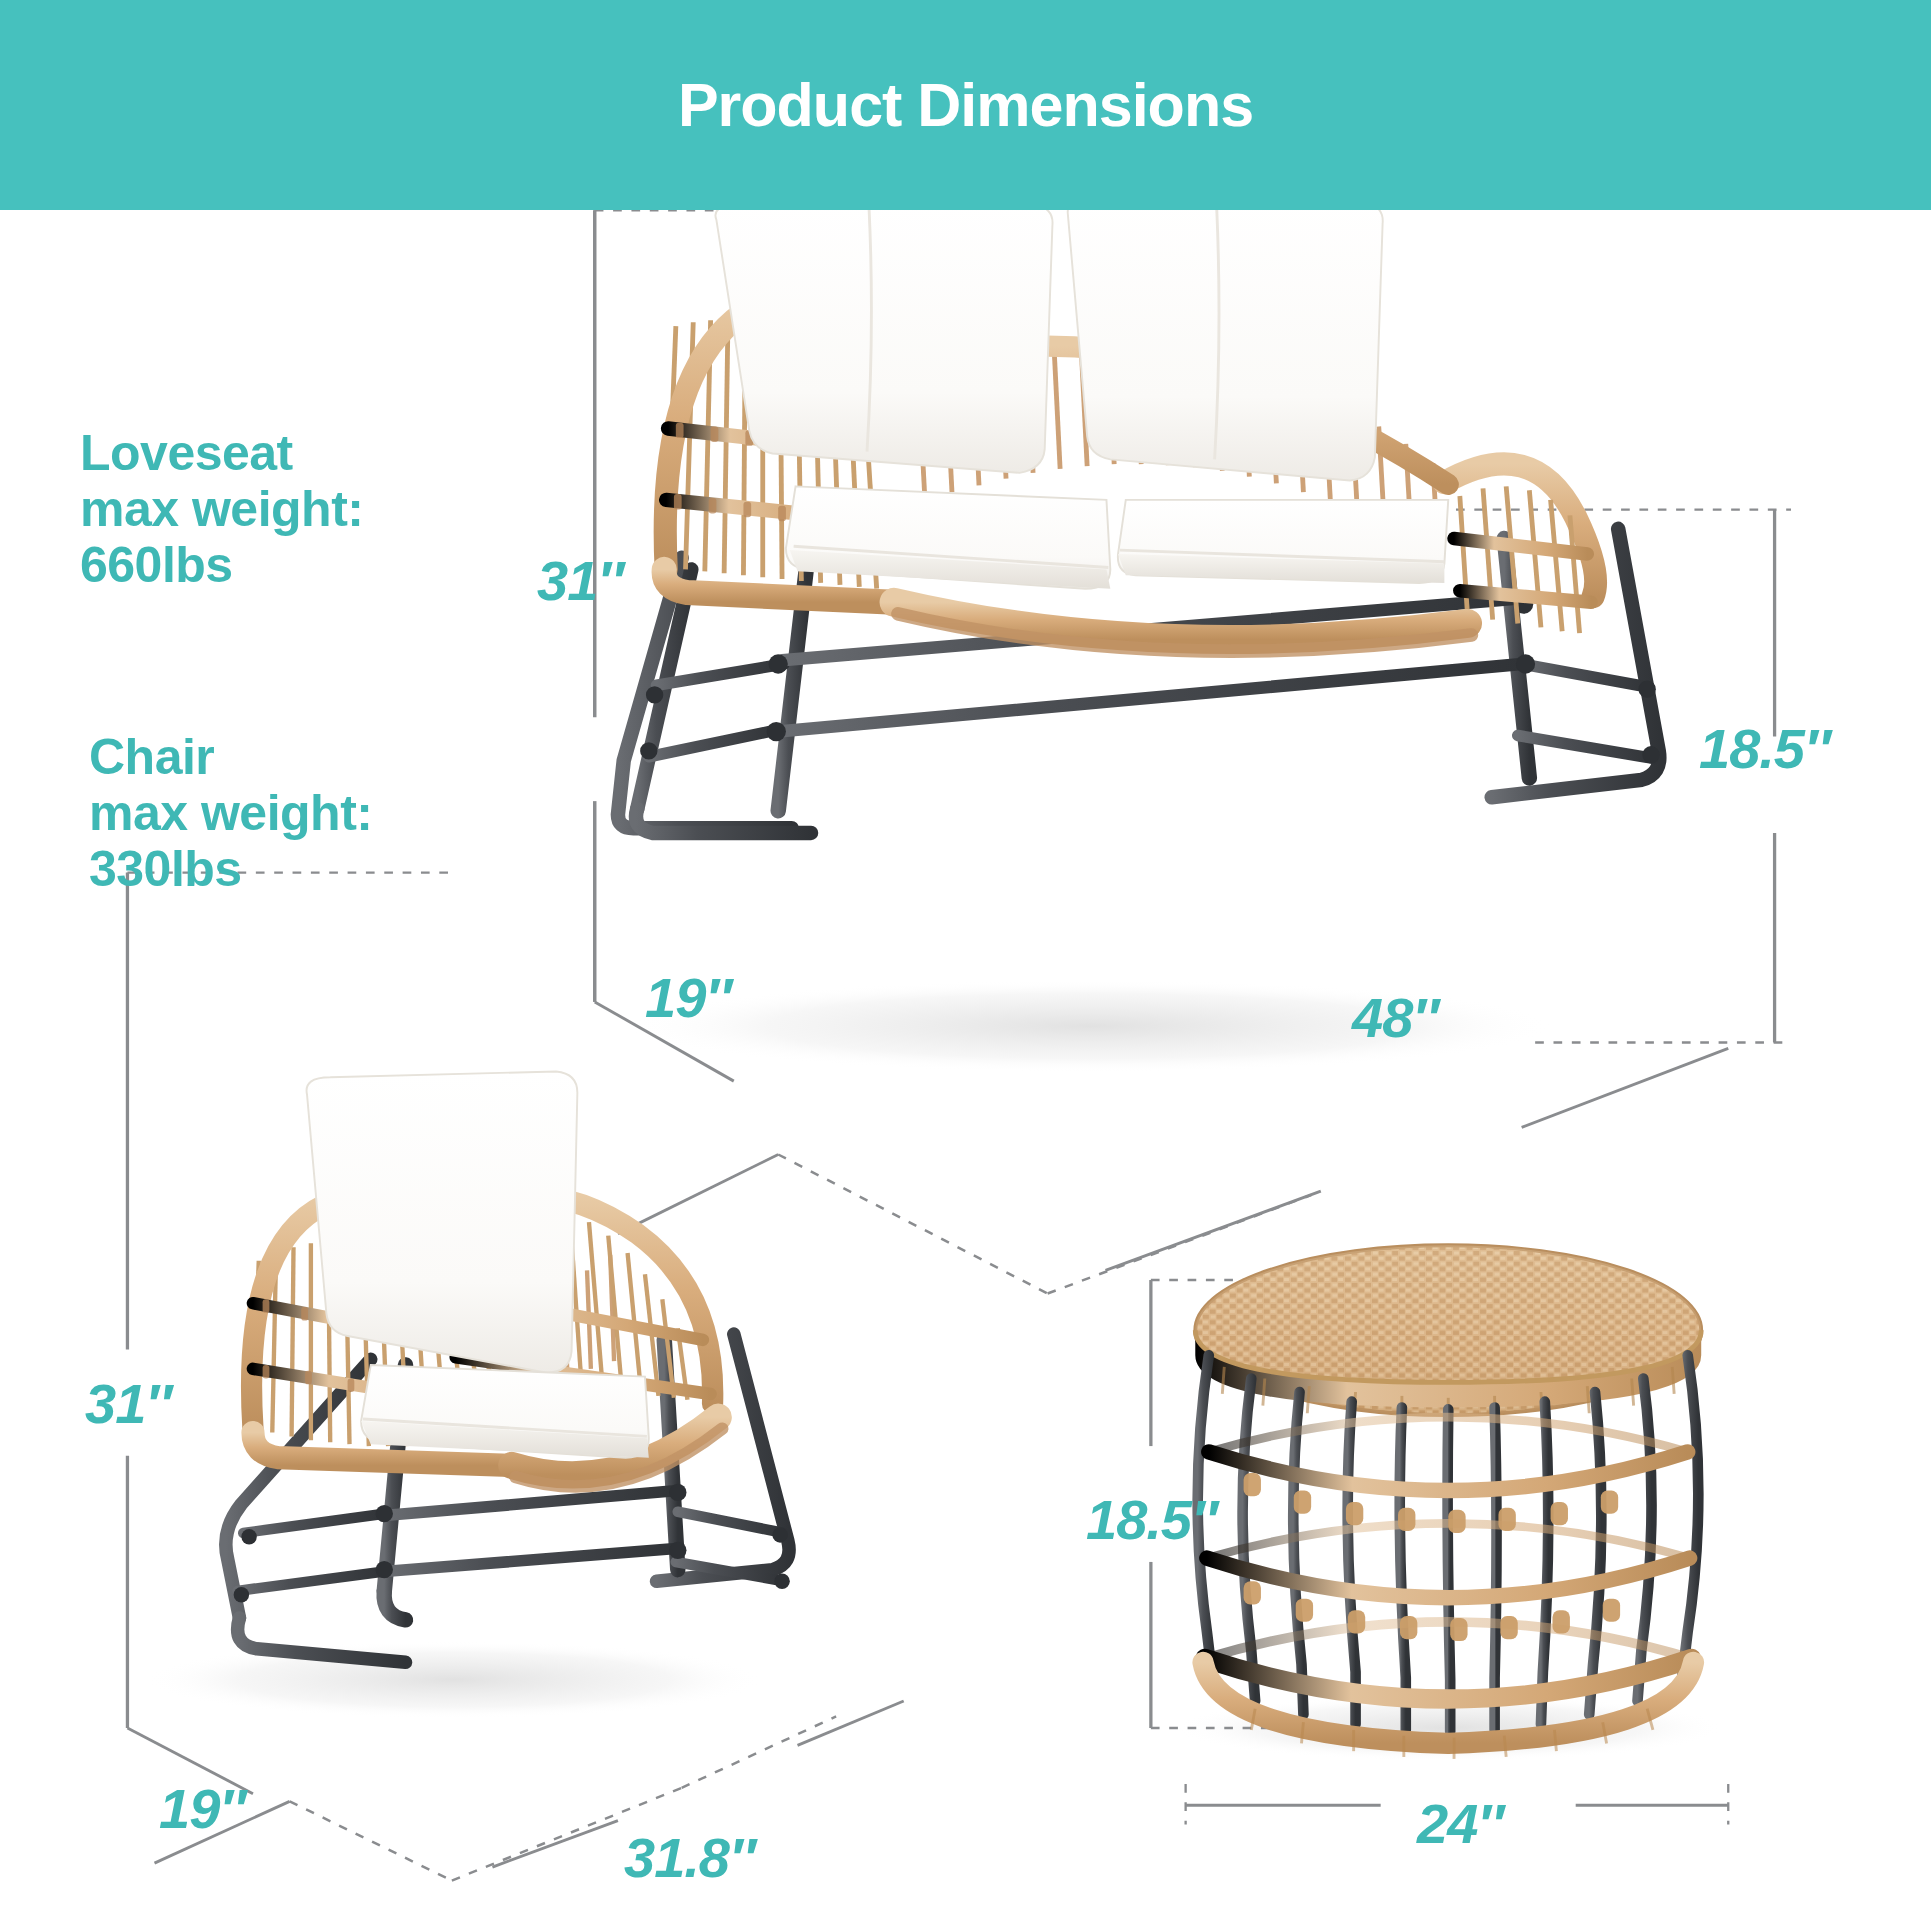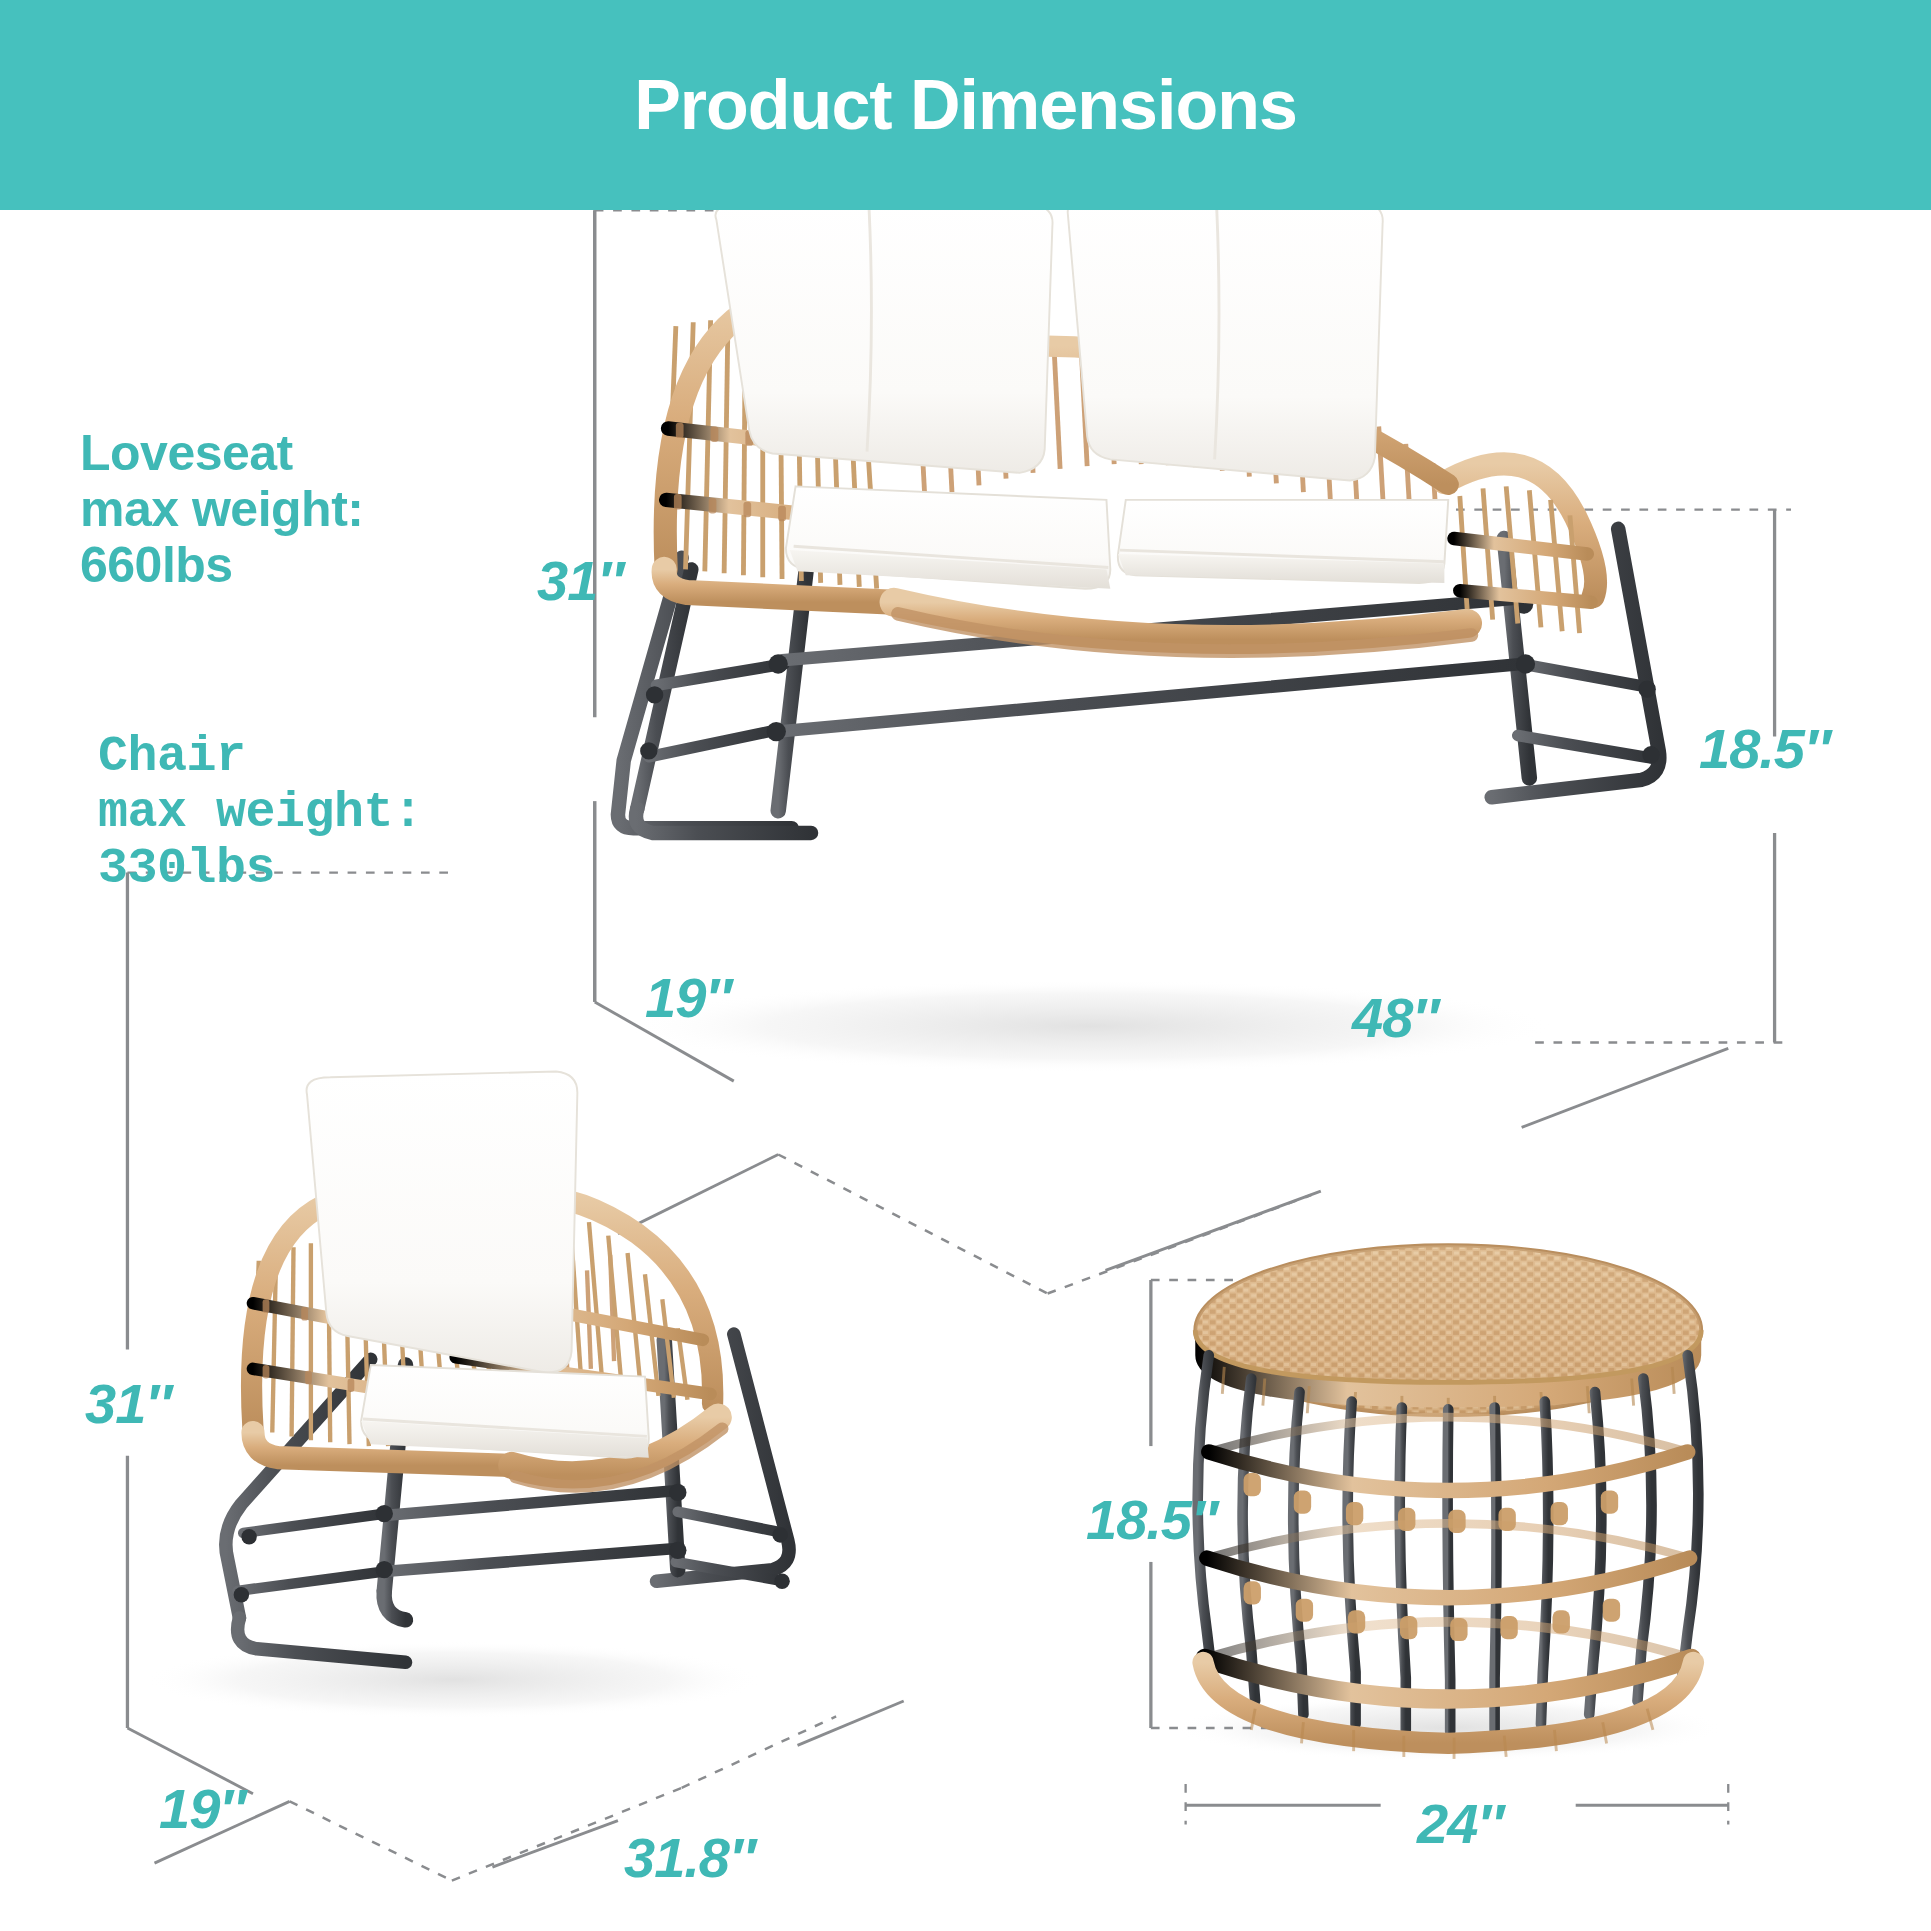--- a/index.html
+++ b/index.html
@@ -19,21 +19,21 @@
     position: absolute;
     left: 0; top: 0;
     width: 1931px; height: 210px;
     background: #46c1be;
     display: flex;
     align-items: center;
     justify-content: center;
   }
   #header-title {
     color: #ffffff;
-    font-size: 70px;
+    font-size: 61px;
     font-weight: bold;
     letter-spacing: -1px;
     line-height: 1;
     white-space: nowrap;
   }
 
   
   #scene {
     position: absolute;
     left: 0; top: 210px;
@@ -45,21 +45,21 @@
   .spec-block {
     position: absolute;
     color: #3fb8b5;
     font-size: 50px;
     font-weight: bold;
     line-height: 1.12;
     letter-spacing: -0.5px;
     white-space: pre-line;
   }
   #spec-loveseat { left: 80px; top: 425px; }
-  #spec-chair    { left: 98px; top: 729px; font-family: Liberation Mono, monospace; }
+  #spec-chair    { left: 89px; top: 729px; }
 
   
   .dim-label {
     position: absolute;
     color: #3fb8b5;
     font-size: 56px;
     font-weight: bold;
     letter-spacing: -1px;
     white-space: nowrap;
     line-height: 1;

